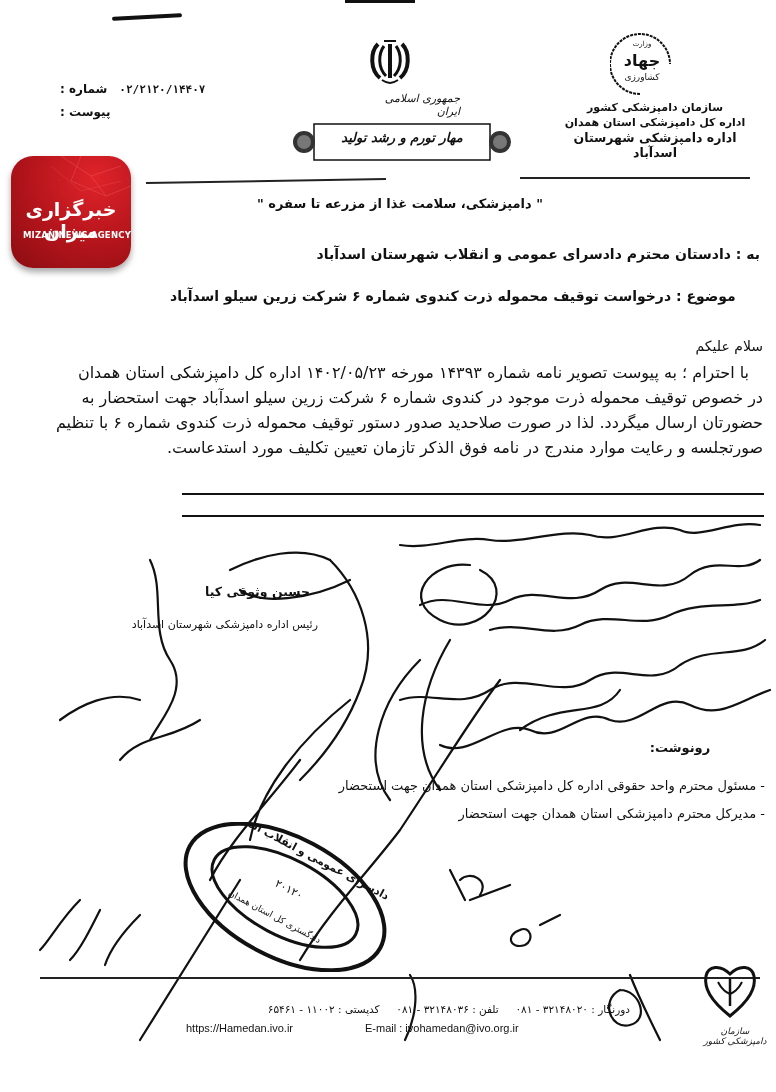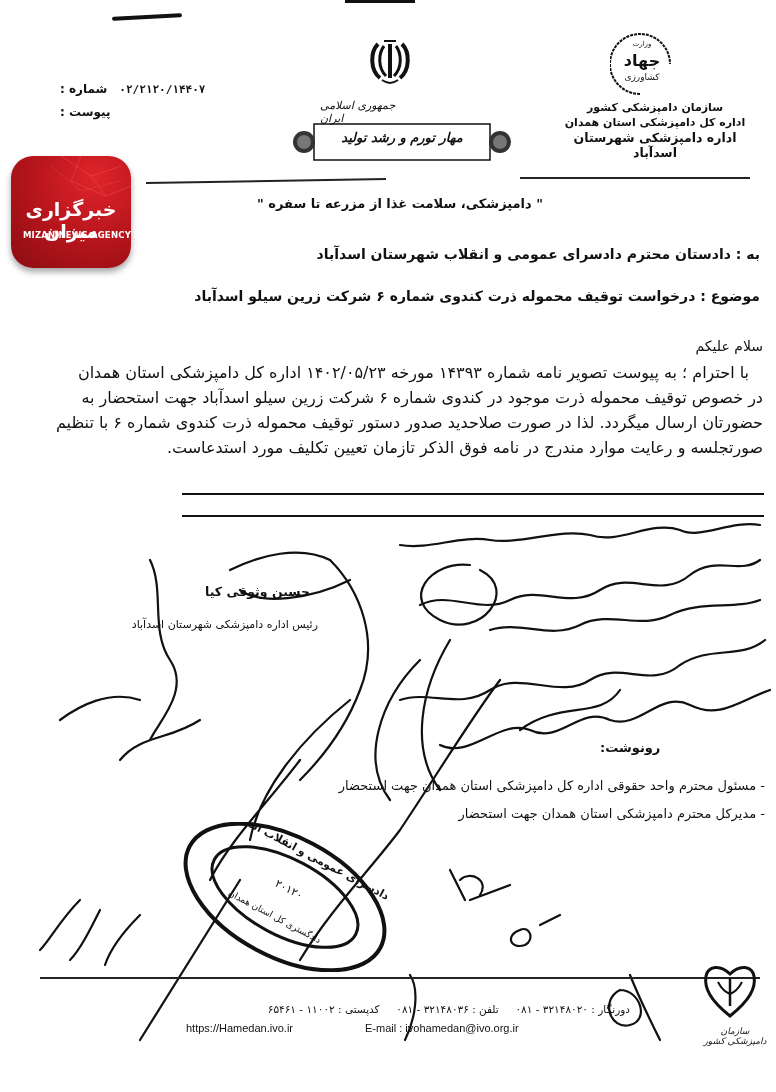--- a/index.html
+++ b/index.html
@@ -18,21 +18,21 @@
   .scratch-top-bar { left: 345px; top: 0; width: 70px; height: 3px; background:#111; }
 
   
   .meta { left: 60px; top: 78px; width: 180px; font-size: 12px; font-weight: bold; line-height: 23px; }
   .meta-row { display: flex; flex-direction: row-reverse; justify-content: flex-start; gap: 12px; }
   .meta-label { min-width: 44px; text-align: center; }
   .meta-value { font-family: "DejaVu Sans Mono", monospace; font-size: 11px; }
 
   
   .emblem { left: 368px; top: 38px; width: 44px; height: 46px; }
-  .emblem-caption { left: 320px; top: 92px; width: 100px; text-align: left; font-size: 11px; font-style: italic; margin-top: 7px; }
+  .emblem-caption { left: 360px; top: 92px; width: 100px; text-align: right; font-size: 11px; font-style: italic; }
   .banner { left: 290px; top: 120px; width: 224px; height: 44px; }
   .banner-text { left: 318px; top: 130px; width: 168px; text-align: center; font-size: 13px; font-style: italic; font-weight: bold; }
 
   
   .jahad { left: 610px; top: 28px; width: 64px; height: 70px; }
   .org-lines { left: 560px; top: 100px; width: 190px; text-align: center; font-size: 11px; font-weight: bold; line-height: 15px; }
   .rule-right { left: 520px; top: 177px; width: 230px; height: 2px; background:#222; }
   .rule-left { left: 146px; top: 180px; width: 240px; height: 2px; background:#222; transform: rotate(-1deg); }
 
   
@@ -41,35 +41,35 @@
     box-shadow: 0 4px 6px rgba(0,0,0,0.35); color:#fff; overflow:hidden; }
   .mizan-net { position:absolute; inset:0; opacity:0.35; }
   .mizan-fa { position:absolute; left:0; right:0; top:42px; text-align:center; font-size:19px; font-weight:bold; }
   .mizan-en { position:absolute; left:0; right:0; top:74px; text-align:right; font-size:8.5px; font-weight:bold; letter-spacing:0.2px; }
 
   
   .slogan { left: 250px; top: 196px; width: 300px; text-align: center; font-size: 13px; font-weight: bold; }
 
   
   .to-line { left: 300px; top: 246px; width: 460px; text-align: right; font-size: 14px; font-weight: bold; }
-  .subject-line { left: 170px; top: 288px; width: 590px; text-align: right; font-size: 14px; font-weight: bold; }
+  .subject-line { left: 170px; top: 288px; width: 590px; text-align: left; font-size: 14px; font-weight: bold; }
 
   .body-text { left: 15px; top: 333px; width: 748px; font-size: 14px; line-height: 27px; text-align: right; }
   .greeting { height: 27px; }
   .salavat { height: 30px; }
   .para { text-align: justify; text-align-last: right; font-size: 16px; line-height: 25px; }
   .underline-1 { left: 182px; top: 493px; width: 582px; height: 1.5px; background:#111; }
   .underline-2 { left: 182px; top: 515px; width: 582px; height: 1.5px; background:#111; }
 
   
   .signer-name { left: 180px; top: 584px; width: 130px; text-align: right; font-size: 12.5px; font-weight: bold; }
   .signer-title { left: 100px; top: 618px; width: 218px; text-align: right; font-size: 11px; }
 
   
-  .cc-title { left: 600px; top: 740px; width: 160px; text-align: left; font-size: 13px; font-weight: bold; }
+  .cc-title { left: 600px; top: 740px; width: 160px; text-align: center; font-size: 13px; font-weight: bold; }
   .cc-list { left: 240px; top: 772px; width: 525px; font-size: 13px; line-height: 28px; text-align: right; }
 
   
   .stamp { left: 170px; top: 822px; width: 230px; height: 150px; }
 
   
   .footer-rule { left: 40px; top: 977px; width: 720px; height: 2px; background:#222; }
   .footer-addr { left: 110px; top: 983px; width: 520px; text-align: right; font-size: 11px; }
   .footer-phones { left: 110px; top: 1003px; width: 520px; font-size: 10.5px; text-align: right; }
   .footer-web { left: 186px; top: 1022px; font-size: 11px; font-family: "Liberation Sans", sans-serif; }

